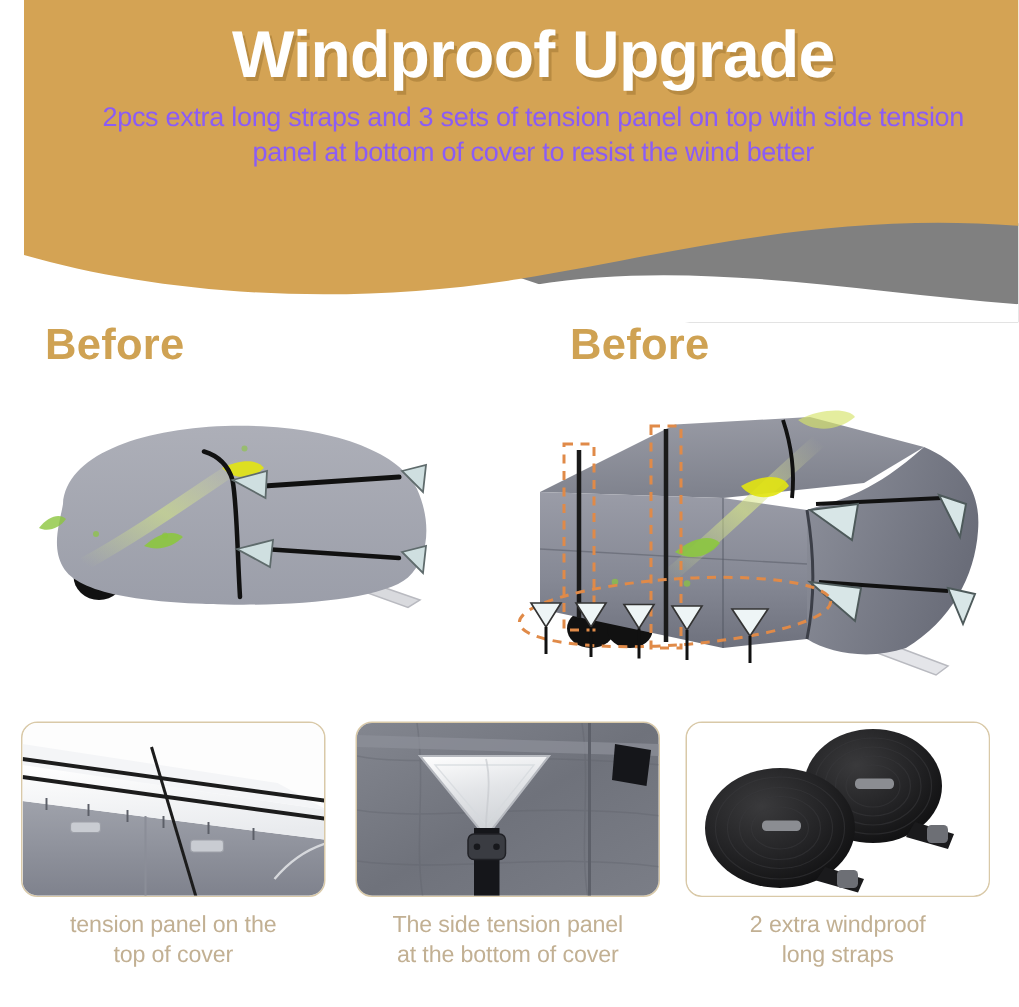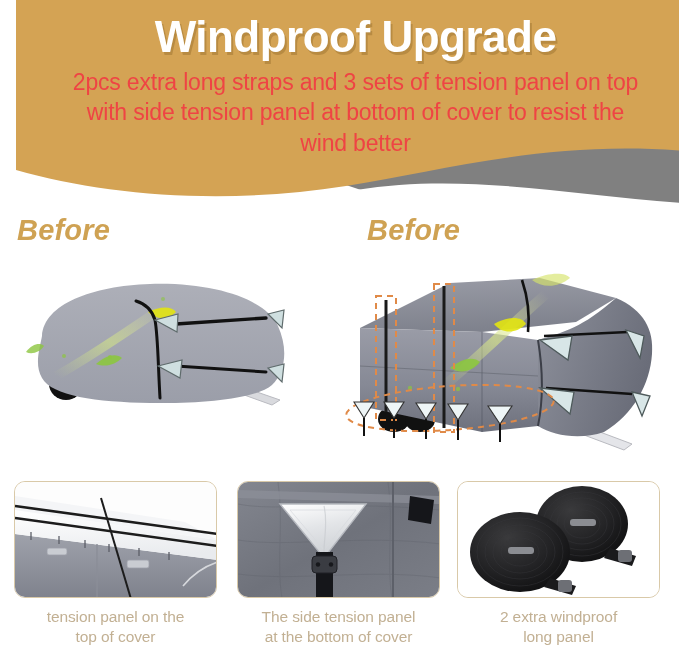--- a/index.html
+++ b/index.html
@@ -15,30 +15,31 @@
   .banner-svg{position:absolute;left:0;top:0;}
   .banner-text{position:absolute;left:0;top:0;width:679px;text-align:center;}
   .title{
     margin:0;padding-top:13px;
     font-size:44px;font-weight:bold;letter-spacing:-0.5px;
     color:#ffffff;line-height:1.08;
     text-shadow:2px 3px 0 rgba(150,110,45,.45);
   }
   .subtitle{
     margin:6px auto 0;width:580px;
-    font-size:23px;font-weight:400;line-height:1.33;
-    color:#ef4444;letter-spacing:-0.2px;
+    font-size:18px;font-weight:400;line-height:1.33;
+    color:#8b5cf6;letter-spacing:-0.2px;
   }
 
   
   .compare{position:absolute;left:0;top:196px;width:679px;height:276px;}
   .lbl{
-    position:absolute;font-size:29px;font-weight:bold;font-style:italic;
+    position:absolute;font-size:29px;font-weight:bold;
     color:#cfa253;letter-spacing:0.2px;
     text-shadow:1.5px 1.5px 0 rgba(255,255,255,.85);
+    margin-left:13px;
   }
   .lbl-before{left:17px;top:18px;}
   .lbl-after{left:367px;top:18px;}
   .rv{position:absolute;}
   .rv-before{left:0px;top:48px;}
   .rv-after{left:332px;top:40px;}
   .arrow{position:absolute;left:307px;top:337px;}
 
   
   .panels{position:absolute;left:0;top:481px;width:679px;height:190px;}
@@ -337,18 +338,18 @@
               <ellipse cx="62" cy="70" rx="19" ry="14"></ellipse>
             </g>
             <rect x="50" y="65" width="26" height="7" rx="3" fill="#8b8d92"></rect>
             <path d="M92,96 L118,104 L114,113 L86,105 Z" fill="#1a1a1c"></path>
             <rect x="100" y="98" width="14" height="12" rx="3" fill="#6d6f75"></rect>
           </g>
         </svg>
       </div>
       <div class="cap">
         <span>2 extra windproof</span><br>
-        <span>long panel</span>
+        <span>long straps</span>
       </div>
     </div>
 
   </div>
 </div>
 
 </body></html>

